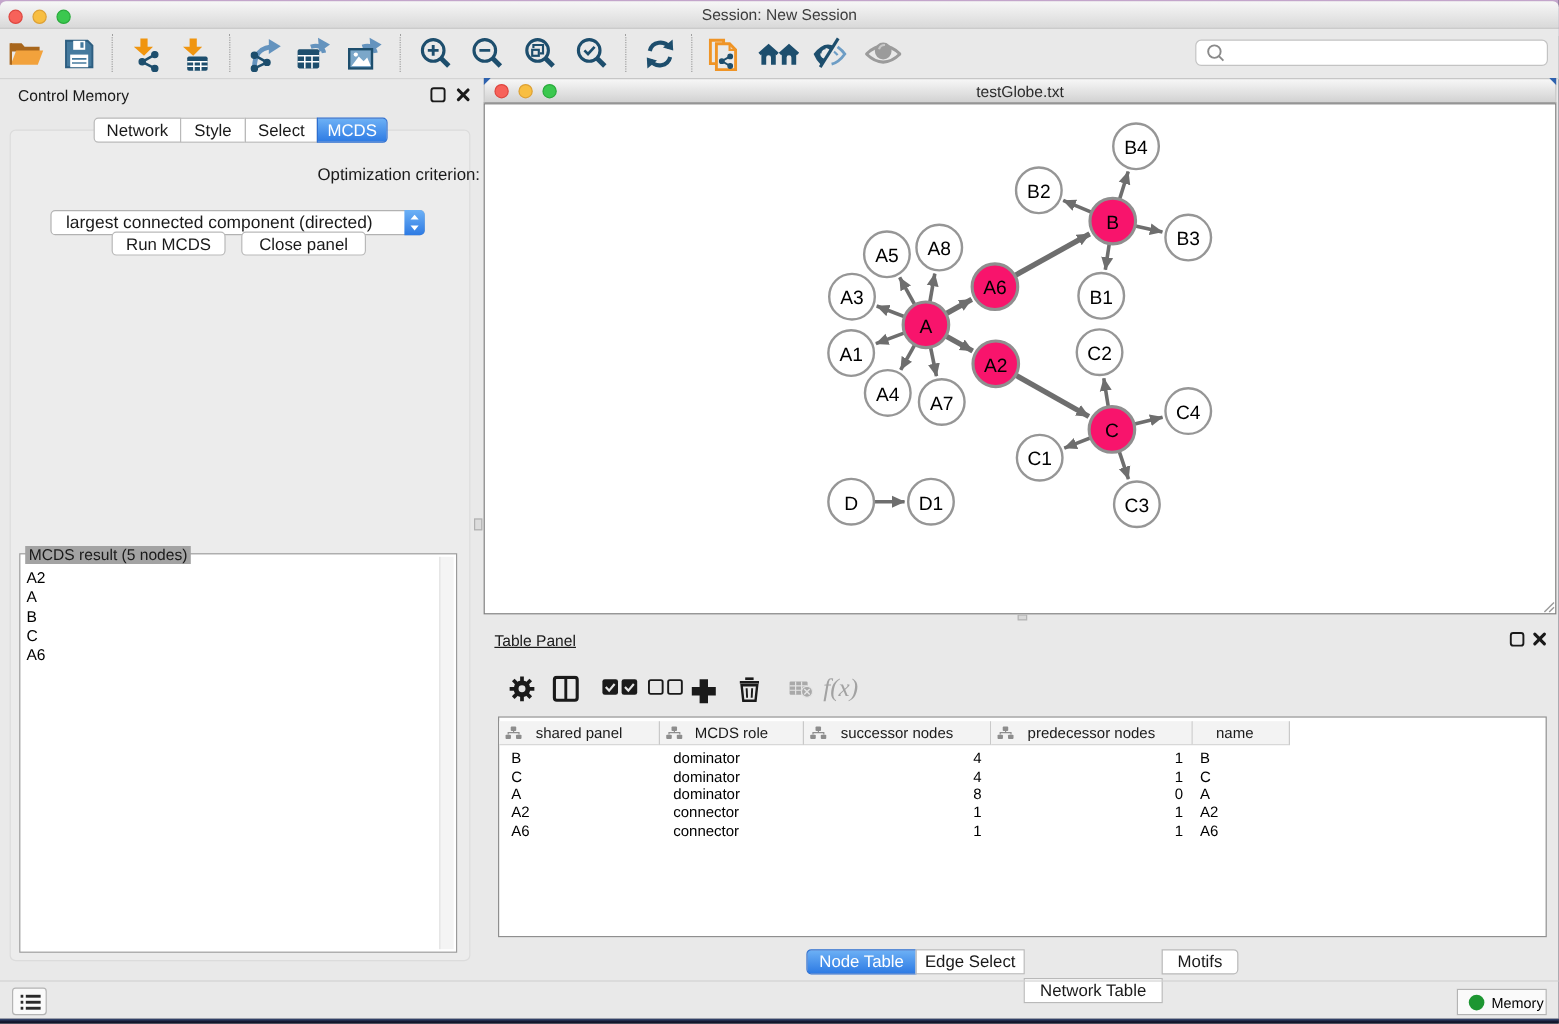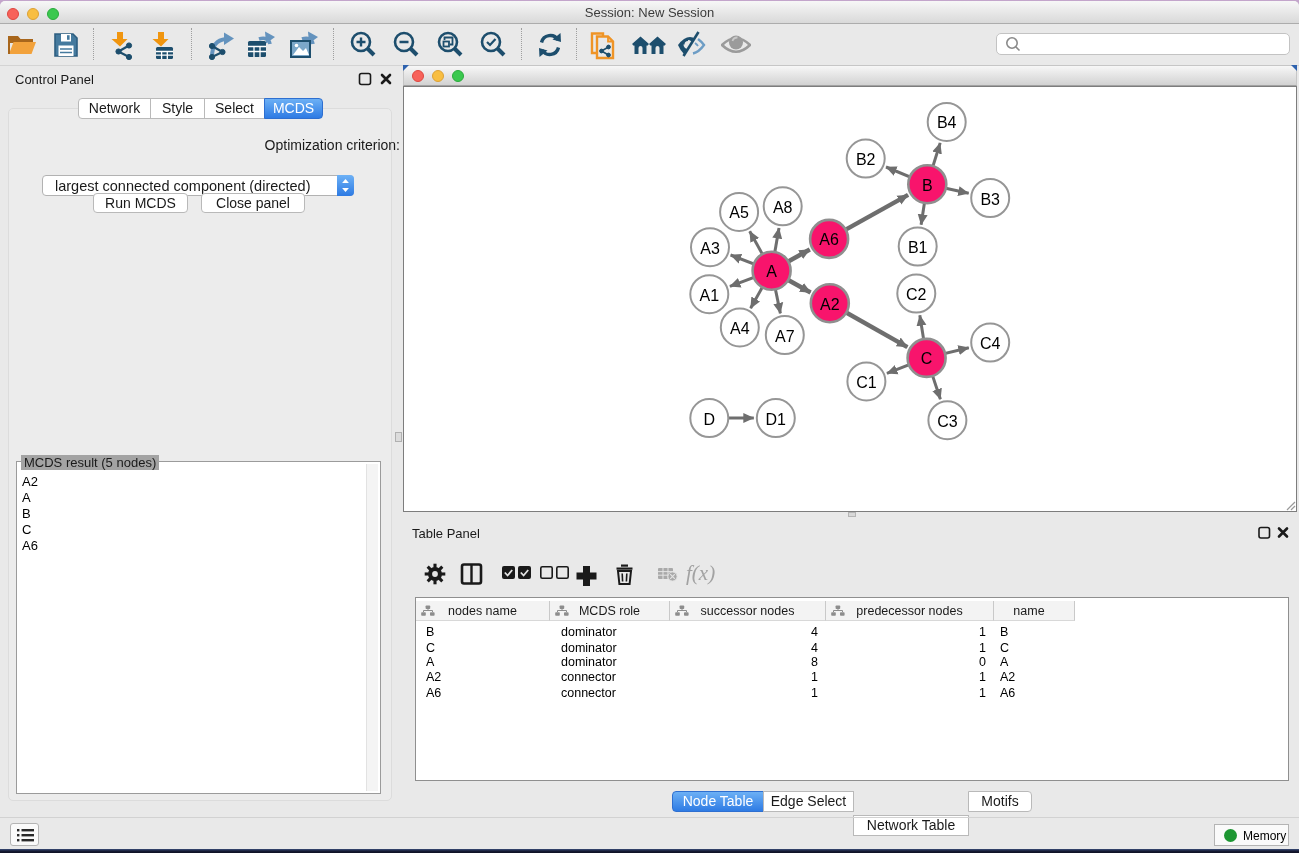--- a/index.html
+++ b/index.html
@@ -43,21 +43,21 @@
 .mscroll{position:absolute;right:2px;top:2px;width:11px;height:327px;background:#f4f4f4;border-left:1px solid #e2e2e2;}
 
 .nwin{position:absolute;left:403px;top:64px;width:894px;height:447px;}
 .ntitle{position:absolute;left:0;top:0;right:0;height:21px;box-sizing:border-box;
  background:linear-gradient(#f7f7f7,#d2d2d2);border:1px solid #c6c6c6;border-bottom:1px solid #a2a2a2;}
 .ncontent{position:absolute;left:0;top:21px;width:894px;height:426px;background:#fff;
  border:1px solid #7d7d7d;box-sizing:border-box;}
 .ntl{position:absolute;top:4px;width:12px;height:12px;border-radius:50%;}
 .ntext{position:absolute;left:0;right:0;top:3px;text-align:center;font-size:13px;color:#2c2c2c;}
 
-.tp-title{position:absolute;left:412px;top:525px;font-size:13px;color:#1a1a1a;}
+.tp-title{position:absolute;left:412px;top:525px;font-size:13px;color:#1a1a1a;text-decoration:underline;}
 .tablebox{position:absolute;left:415px;top:596px;width:874px;height:184px;background:#fff;
  border:1px solid #8f8f8f;box-sizing:border-box;}
 .th{position:absolute;top:3px;height:20px;background:#f3f3f3;border-right:1px solid #c9c9c9;
  box-sizing:border-box;font-size:12.5px;color:#1a1a1a;text-align:center;line-height:20px;border-bottom:1px solid #d8d8d8;}
 .td{position:absolute;font-size:12.5px;color:#000;height:16px;line-height:16px;}
 .btab{position:absolute;top:0;height:19px;background:#fff;border:1px solid #b9b9b9;
  font-size:14px;color:#1a1a1a;text-align:center;line-height:19px;}
 
 .statusline{position:absolute;left:0;top:816px;width:1299px;height:0;border-top:1px solid #d2d2d2;}
 .lbtn{position:absolute;left:10px;top:822px;width:29px;height:23px;background:#fafafa;
@@ -217,21 +217,21 @@
   <circle cx="15" cy="12.5" r="7" fill="#9b9b9b"></circle>
   <path d="M11.5 11 a5 5 0 0 1 5 -3.5" fill="none" stroke="#c9c9c9" stroke-width="1.8"></path>
  </svg>
  <div class="search">
   <svg width="18" height="18" style="position:absolute;left:7px;top:1px;">
    <circle cx="8" cy="8" r="5.2" fill="none" stroke="#8a8a8a" stroke-width="1.6"></circle>
    <line x1="11.8" y1="11.8" x2="15.5" y2="15.5" stroke="#8a8a8a" stroke-width="1.6"></line>
   </svg>
  </div>
 </div>
-<div class="cp-title">Control Panel</div>
+<div class="cp-title">Control Memory</div>
 <svg style="position:absolute;left:358px;top:71px;" width="36" height="15" viewBox="0 0 36 15">
  <rect x="1.5" y="1.5" width="11" height="11" rx="2" fill="none" stroke="#1a1a1a" stroke-width="1.6"></rect>
  <path d="M24 3 l8 8 M32 3 l-8 8" stroke="#1a1a1a" stroke-width="2.6" stroke-linecap="round"></path>
 </svg>
 <div class="panelbox"></div>
 <div class="tab" style="left:78px;top:97px;width:71px;border-radius:4px 0 0 4px;">Network</div>
 <div class="tab" style="left:150px;top:97px;width:53px;">Style</div>
 <div class="tab" style="left:204px;top:97px;width:59px;">Select</div>
 <div class="tab tabsel" style="left:264px;top:97px;width:57px;border-radius:0 4px 4px 0;">MCDS</div>
 <div class="octext">Optimization criterion:</div>
@@ -251,20 +251,21 @@
  <div class="mcdslist">A2<br>A<br>B<br>C<br>A6</div>
 </div>
 <div class="mcdslegend">MCDS result (5 nodes)</div>
 <div style="position:absolute;left:395px;top:431px;width:7px;height:10px;background:#dcdcdc;border:1px solid #b0b0b0;box-sizing:border-box;"></div>
 <div class="nwin">
 
  <div class="ntitle">
   <div class="ntl" style="left:8px;background:#f7625a;border:1px solid #de4740;box-sizing:border-box;"></div>
   <div class="ntl" style="left:28px;background:#f8be41;border:1px solid #dda135;box-sizing:border-box;"></div>
   <div class="ntl" style="left:48px;background:#3bc84f;border:1px solid #2aab3c;box-sizing:border-box;"></div>
+  <div class="ntext">testGlobe.txt</div>
  </div>
  <div class="ncontent"></div>
  <svg style="position:absolute;left:0px;top:0px;" width="6" height="6">
         <path d="M0 0 H6 L0 6 z" fill="#2e62ae"></path>
       </svg>
  <svg style="position:absolute;right:0px;top:0px;" width="6" height="6">
         <path d="M0 0 H6 V6 z" fill="#2e62ae"></path>
       </svg>
  <svg style="position:absolute;right:1px;bottom:1px;" width="12" height="12" viewBox="0 0 12 12">
   <g stroke="#9a9a9a" stroke-width="1.2">
@@ -398,21 +399,21 @@
           <line x1="0" y1="7.2" x2="15" y2="7.2"></line>
           <line x1="5" y1="0" x2="5" y2="11"></line>
           <line x1="10" y1="0" x2="10" y2="11"></line>
         </g>
   <circle cx="14.5" cy="8.5" r="4.6" fill="#a9a9a9" stroke="#e4e4e4" stroke-width="1"></circle>
   <path d="M12.2 6.2 l4.6 4.6 m0 -4.6 l-4.6 4.6" stroke="#e4e4e4" stroke-width="1.2"></path>
  </g>
 </svg>
 <div style="position:absolute;left:686px;top:560px;width:40px;height:26px;color:#a2a2a2;font-family:'Liberation Serif',serif;font-style:italic;font-size:21px;">f(x)</div>
 <div class="tablebox">
- <div class="th" style="left:0px;width:134px;border-left:none;">nodes name</div>
+ <div class="th" style="left:0px;width:134px;border-left:none;">shared panel</div>
  <div class="th" style="left:134px;width:120px;">MCDS role</div>
  <div class="th" style="left:254px;width:156px;">successor nodes</div>
  <div class="th" style="left:410px;width:168px;">predecessor nodes</div>
  <div class="th" style="left:578px;width:81px;text-indent:-10px;">name</div>
  <svg style="position:absolute;left:5px;top:7px;" width="14" height="12" viewBox="0 0 14 12">
   <g fill="#8d8d8d">
           <rect x="4.6" y="0.5" width="4.6" height="3.6" rx="0.8"></rect>
   <rect x="0.2" y="7.2" width="4.6" height="3.6" rx="0.8"></rect>
           <rect x="9" y="7.2" width="4.6" height="3.6" rx="0.8"></rect>
         </g>

